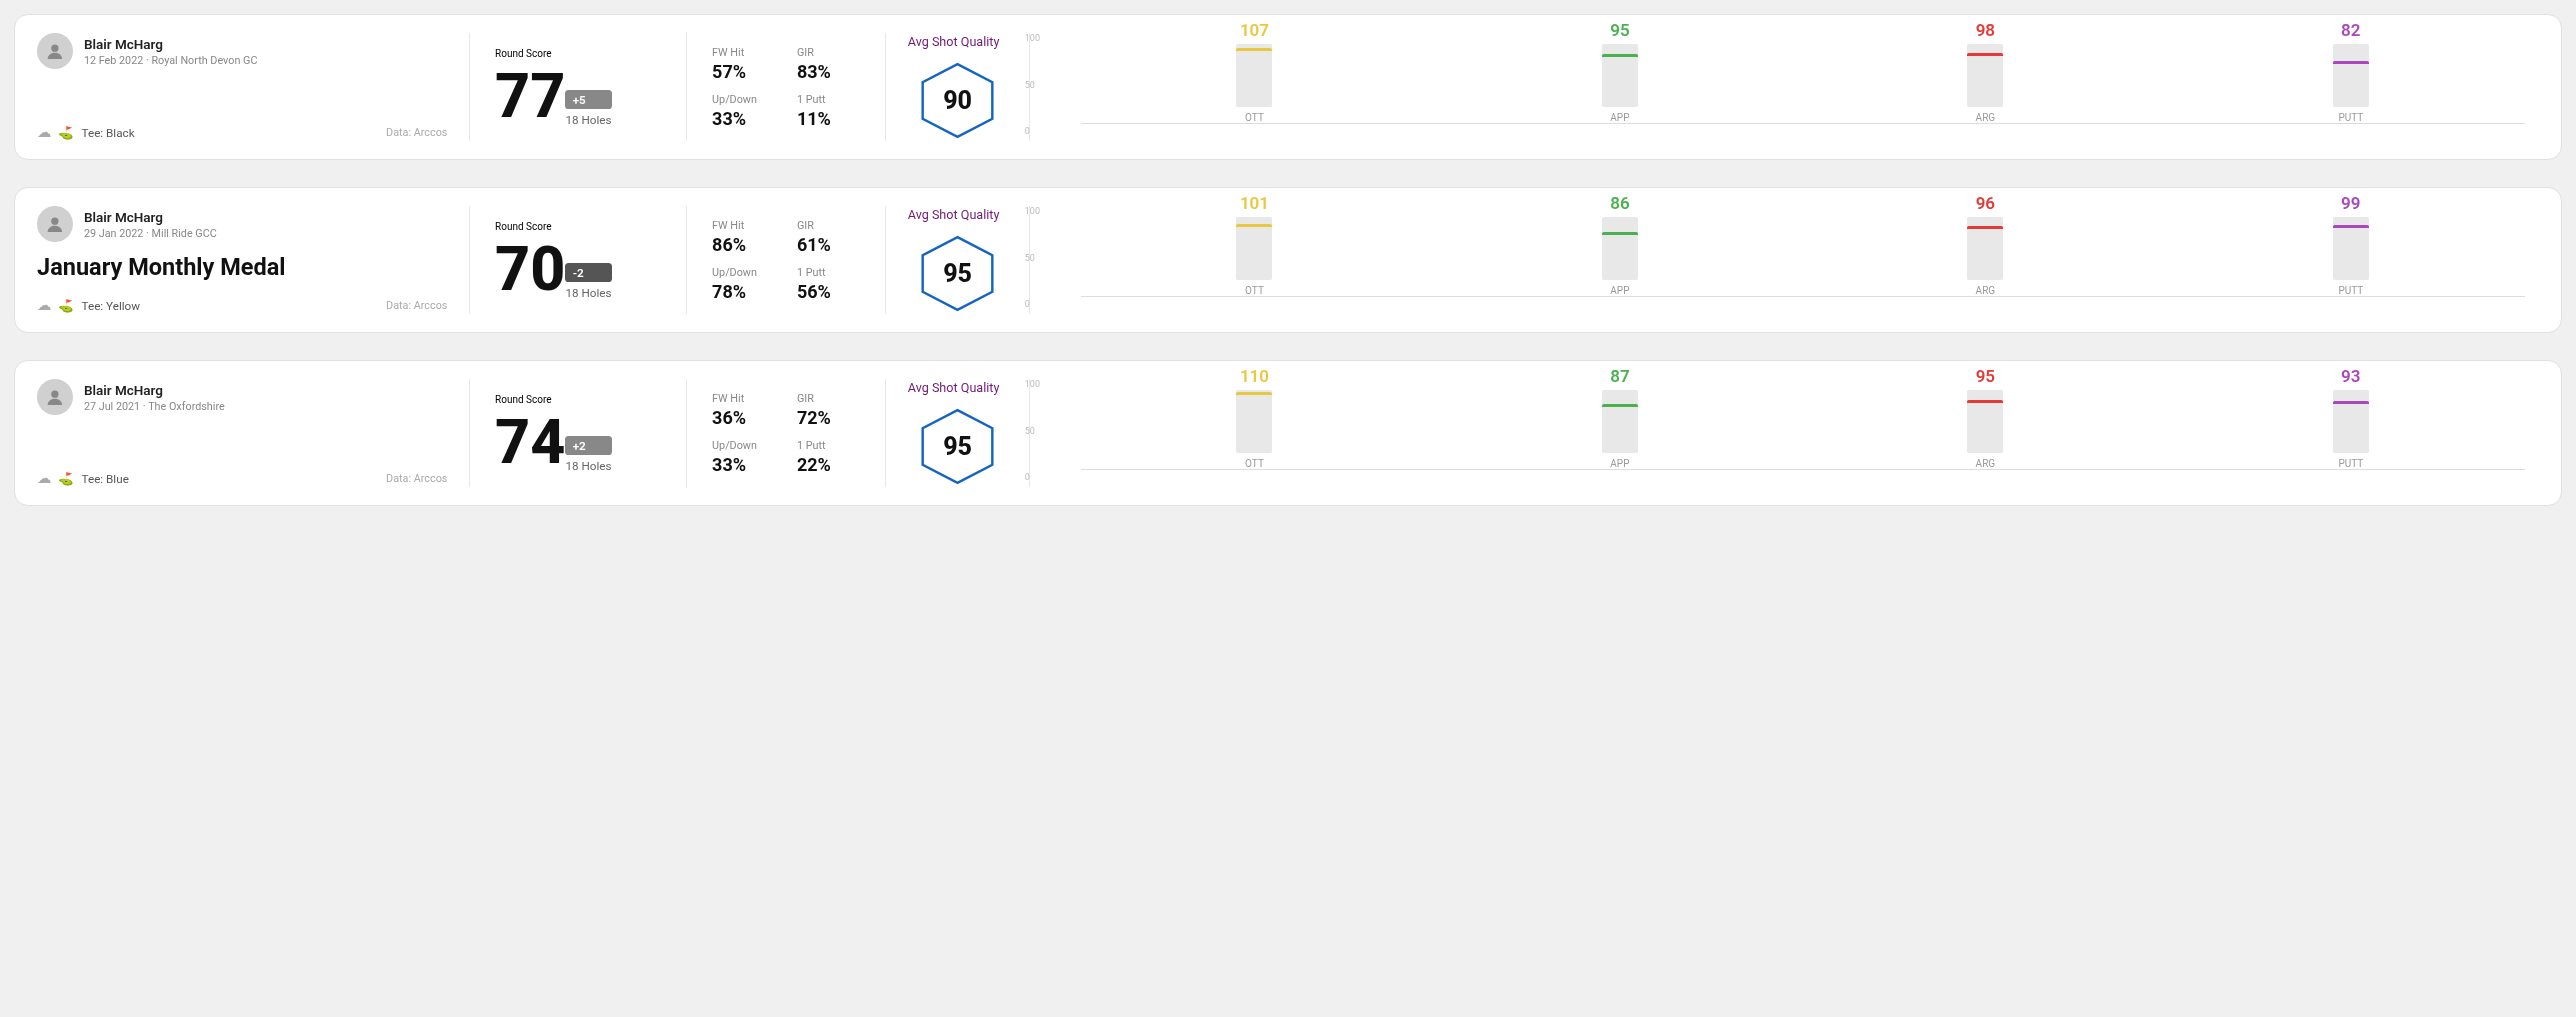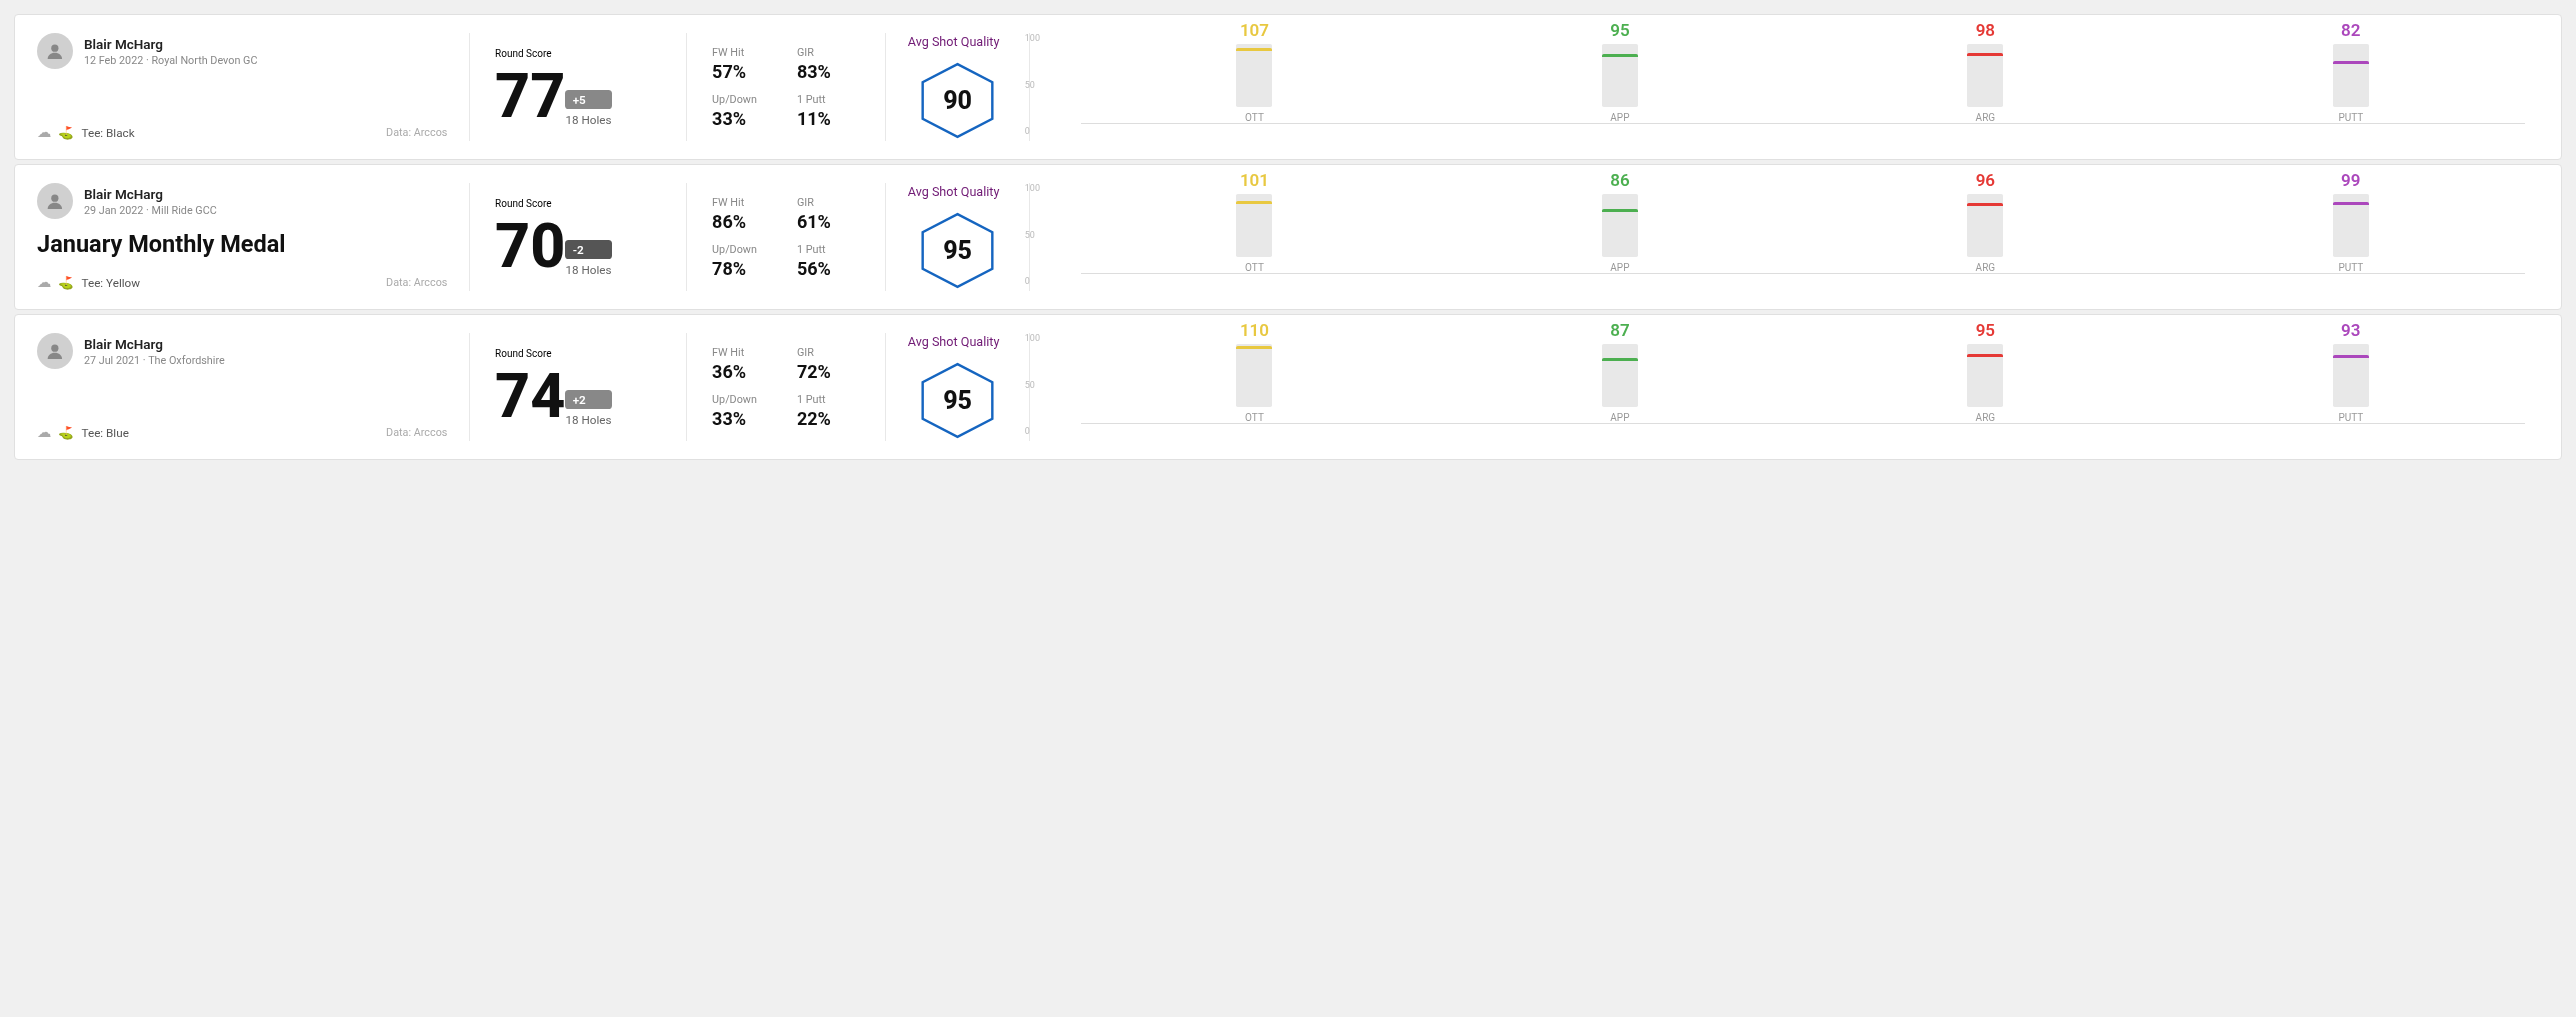--- a/index.html
+++ b/index.html
@@ -4,23 +4,23 @@
   <style>
     * { box-sizing: border-box; margin: 0; padding: 0; }
     body {
       font-family: -apple-system, BlinkMacSystemFont, 'Segoe UI', Roboto, sans-serif;
       background: #f0f0f0;
       padding: 14.4px;
       min-width: 1263px;
     }
     .card {
       background: #fff;
-      border-radius: 4px;
+      border-radius: 14px;
       border: 0.9px solid #e0e0e0;
-      margin-bottom: 4px;
+      margin-bottom: 27px;
       padding: 18px 21.7px;
       display: flex;
       align-items: stretch;
       gap: 0;
     }
     .left-section {
       flex: 0 0 433px;
       padding-right: 21.7px;
       border-right: 0.9px solid #e8e8e8;
       display: flex;

